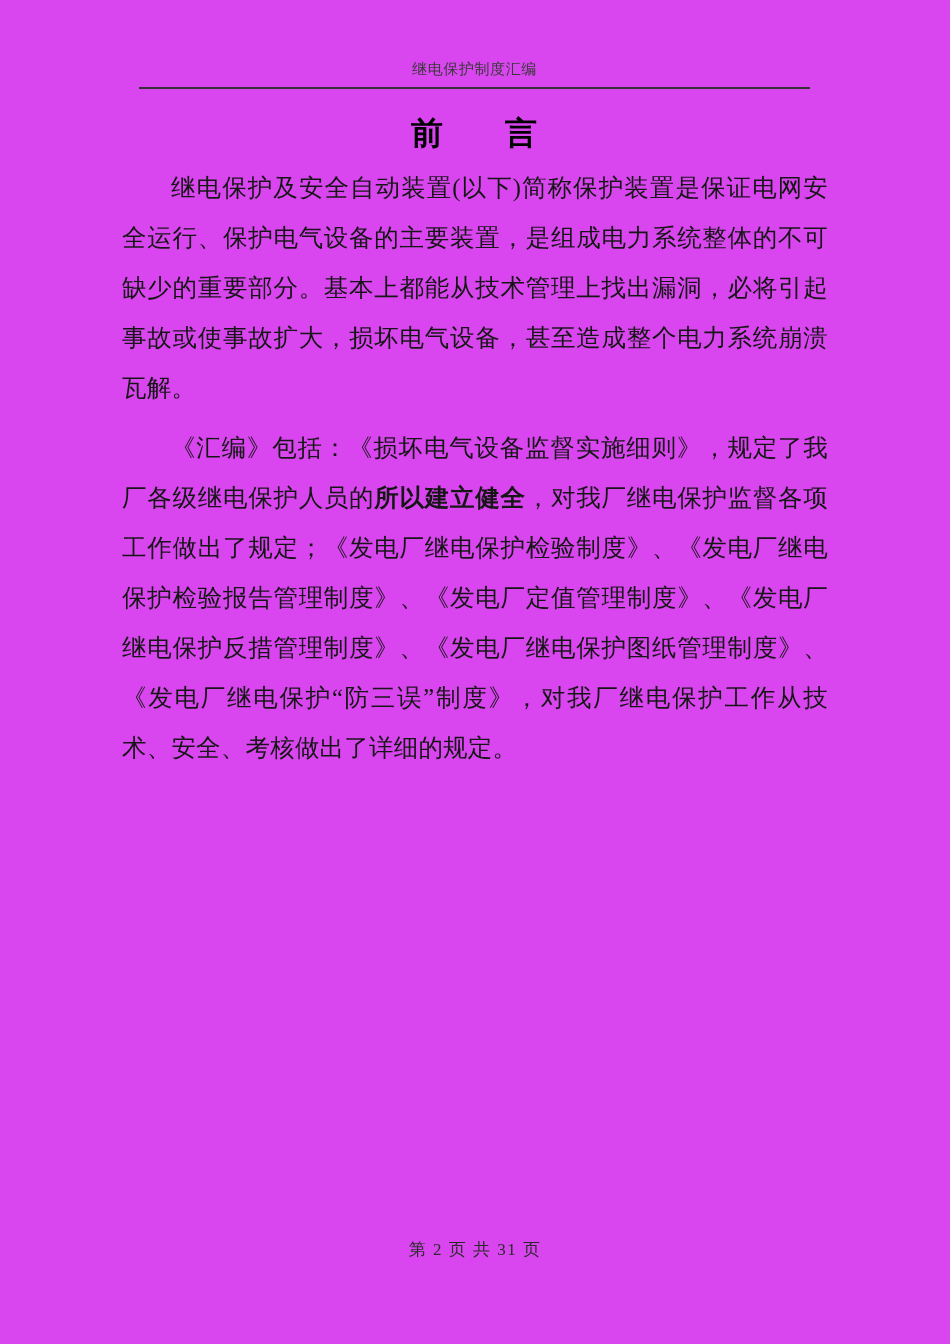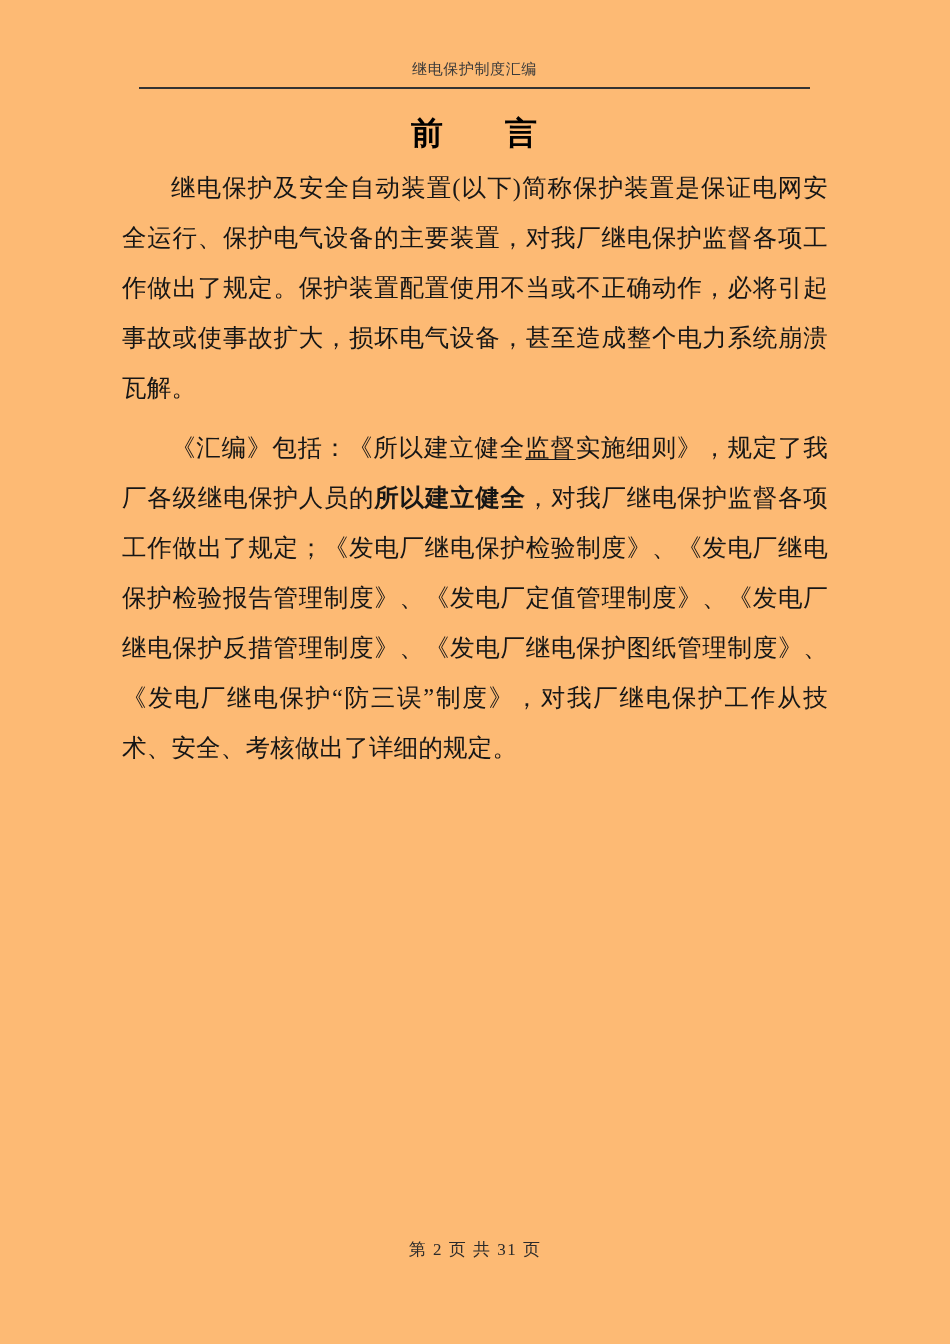--- a/index.html
+++ b/index.html
@@ -10,21 +10,21 @@
   body {
     font-family: "Liberation Serif", "DejaVu Serif", serif;
     color: #1a1a1a;
   }
 
   .page {
     position: relative;
     width: 950px;
     height: 1344px;
     margin: 0 auto;
-    background: #fdba74;
+    background: #d946ef;
     box-sizing: border-box;
     overflow: hidden;
   }
 
   
   .running-header {
     position: absolute;
     left: 139px;
     top: 58px;
     width: 671px;
@@ -89,21 +89,20 @@
     margin-top: 0;
   }
   .para.gap {
     margin-top: 10px;
   }
 
   .bold-run {
     font-weight: bold;
   }
   .underline-run {
-    text-decoration: underline;
     text-decoration-thickness: 1px;
     text-underline-offset: 3px;
   }
 
   
   .footer {
     position: absolute;
     left: 0;
     top: 1238px;
     width: 950px;
@@ -123,21 +122,21 @@
 <div class="page">
 
   <div class="running-header">
     <span class="running-header-text">继电保护制度汇编</span>
   </div>
   <div class="header-rule"></div>
 
   <div class="doc-title">前      言</div>
 
   <div class="body-block">
-    <p class="para indent"><span>继电保护及安全自动装置(以下)简称保护装置是保证电网安全运行、保护电气设备的主要装置，对我厂继电保护监督各项工作做出了规定。保护装置配置使用不当或不正确动作，必将引起事故或使事故扩大，损坏电气设备，甚至造成整个电力系统崩溃瓦解。</span></p>
-    <p class="para indent gap"><span>《汇编》包括：《所以建立健全</span><span class="underline-run">监督</span><span>实施细则》，规定了我厂各级继电保护人员的</span><span class="bold-run">所以建立健全</span><span>，对我厂继电保护监督各项工作做出了规定；《发电厂继电保护检验制度》、《发电厂继电保护检验报告管理制度》、《发电厂定值管理制度》、《发电厂继电保护反措管理制度》、《发电厂继电保护图纸管理制度》、《发电厂继电保护“防三误”制度》，对我厂继电保护工作从技术、安全、考核做出了详细的规定。</span></p>
+    <p class="para indent"><span>继电保护及安全自动装置(以下)简称保护装置是保证电网安全运行、保护电气设备的主要装置，是组成电力系统整体的不可缺少的重要部分。基本上都能从技术管理上找出漏洞，必将引起事故或使事故扩大，损坏电气设备，甚至造成整个电力系统崩溃瓦解。</span></p>
+    <p class="para indent gap"><span>《汇编》包括：《损坏电气设备</span><span class="underline-run">监督</span><span>实施细则》，规定了我厂各级继电保护人员的</span><span class="bold-run">所以建立健全</span><span>，对我厂继电保护监督各项工作做出了规定；《发电厂继电保护检验制度》、《发电厂继电保护检验报告管理制度》、《发电厂定值管理制度》、《发电厂继电保护反措管理制度》、《发电厂继电保护图纸管理制度》、《发电厂继电保护“防三误”制度》，对我厂继电保护工作从技术、安全、考核做出了详细的规定。</span></p>
   </div>
 
   <div class="footer">
     <span class="footer-text">第 2 页 共 31 页</span>
   </div>
 
 </div>
 
 </body></html>

